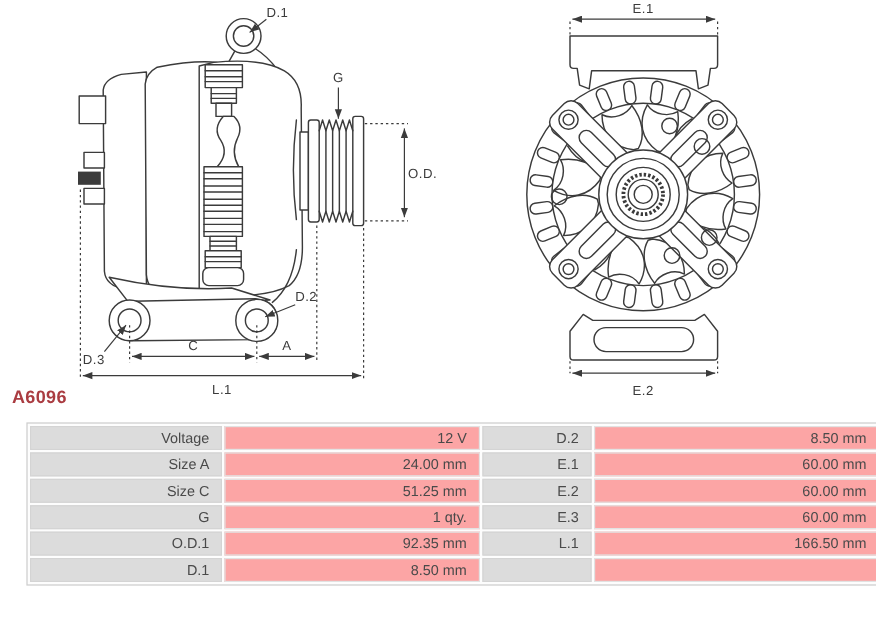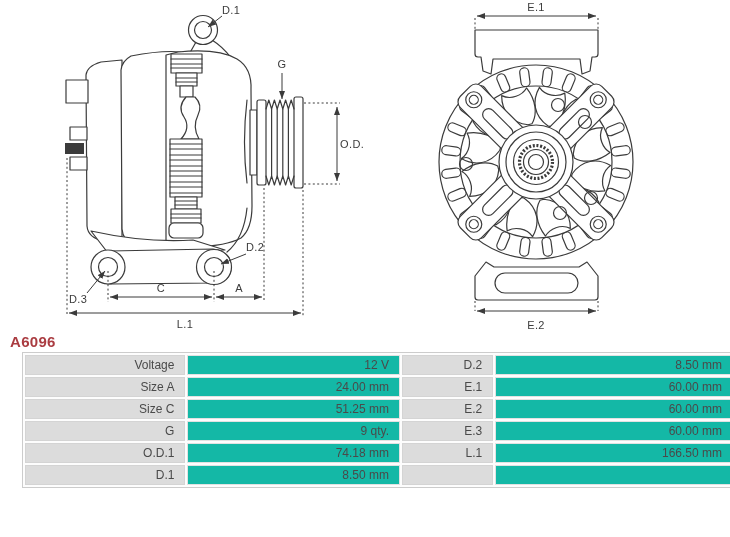--- a/index.html
+++ b/index.html
@@ -4,32 +4,32 @@
 <style>
   html,body { margin:0; padding:0; }
   body {
     width:730px; height:537px; position:relative; overflow:hidden;
     background:#ffffff; font-family:"Liberation Sans", sans-serif;
   }
   .drawing { position:absolute; top:0; }
   #side-view { left:0; }
   #front-view { left:365px; }
   .part-number {
-    position:absolute; left:10px; top:333px;
+    position:absolute; left:10px; top:323px;
     font-size:15px; font-weight:bold; color:#aa3c41; letter-spacing:0.3px;
   }
   .spec-wrap { position:absolute; left:8px; top:352px; width:714px;margin-left:14px; }
   table.spec {
     width:100%; border-collapse:separate; border-spacing:2px;
     background:#fdfdfd; border:1px solid #cccccc;
   }
   td { height:18px; font-size:12px; color:#4a4a4a; text-align:right;
        padding:0 10px 0 4px; white-space:nowrap; }
   td.lbl { background:#dcdcdc; border:1px solid #d4d4d4; }
-  td.val { background:#14b8a6; border:1px solid #e2e2e2; }
+  td.val { background:#fca5a5; border:1px solid #e2e2e2; }
   svg text { fill:#3b3b3b; font-family:"Liberation Sans", sans-serif;
              font-size:11px; letter-spacing:0.4px; }
   svg .dim-line { stroke:#3b3b3b; stroke-width:1; fill:none; }
   svg .dot { stroke:#3b3b3b; stroke-width:1; fill:none; stroke-dasharray:2,2.4; }
   svg .ln { stroke:#3b3b3b; stroke-width:1.2; fill:none; stroke-linejoin:round; stroke-linecap:round; }
   svg .wh { fill:#ffffff; }
 </style>
 </head>
 <body>
 
@@ -257,27 +257,27 @@
         <td class="val">60.00 mm</td>
       </tr>
       <tr>
         <td class="lbl">Size C</td>
         <td class="val">51.25 mm</td>
         <td class="lbl">E.2</td>
         <td class="val">60.00 mm</td>
       </tr>
       <tr>
         <td class="lbl">G</td>
-        <td class="val">9 qty.</td>
+        <td class="val">1 qty.</td>
         <td class="lbl">E.3</td>
         <td class="val">60.00 mm</td>
       </tr>
       <tr>
         <td class="lbl">O.D.1</td>
-        <td class="val">74.18 mm</td>
+        <td class="val">92.35 mm</td>
         <td class="lbl">L.1</td>
         <td class="val">166.50 mm</td>
       </tr>
       <tr>
         <td class="lbl">D.1</td>
         <td class="val">8.50 mm</td>
         <td class="lbl"></td>
         <td class="val"></td>
       </tr>
     </tbody>

